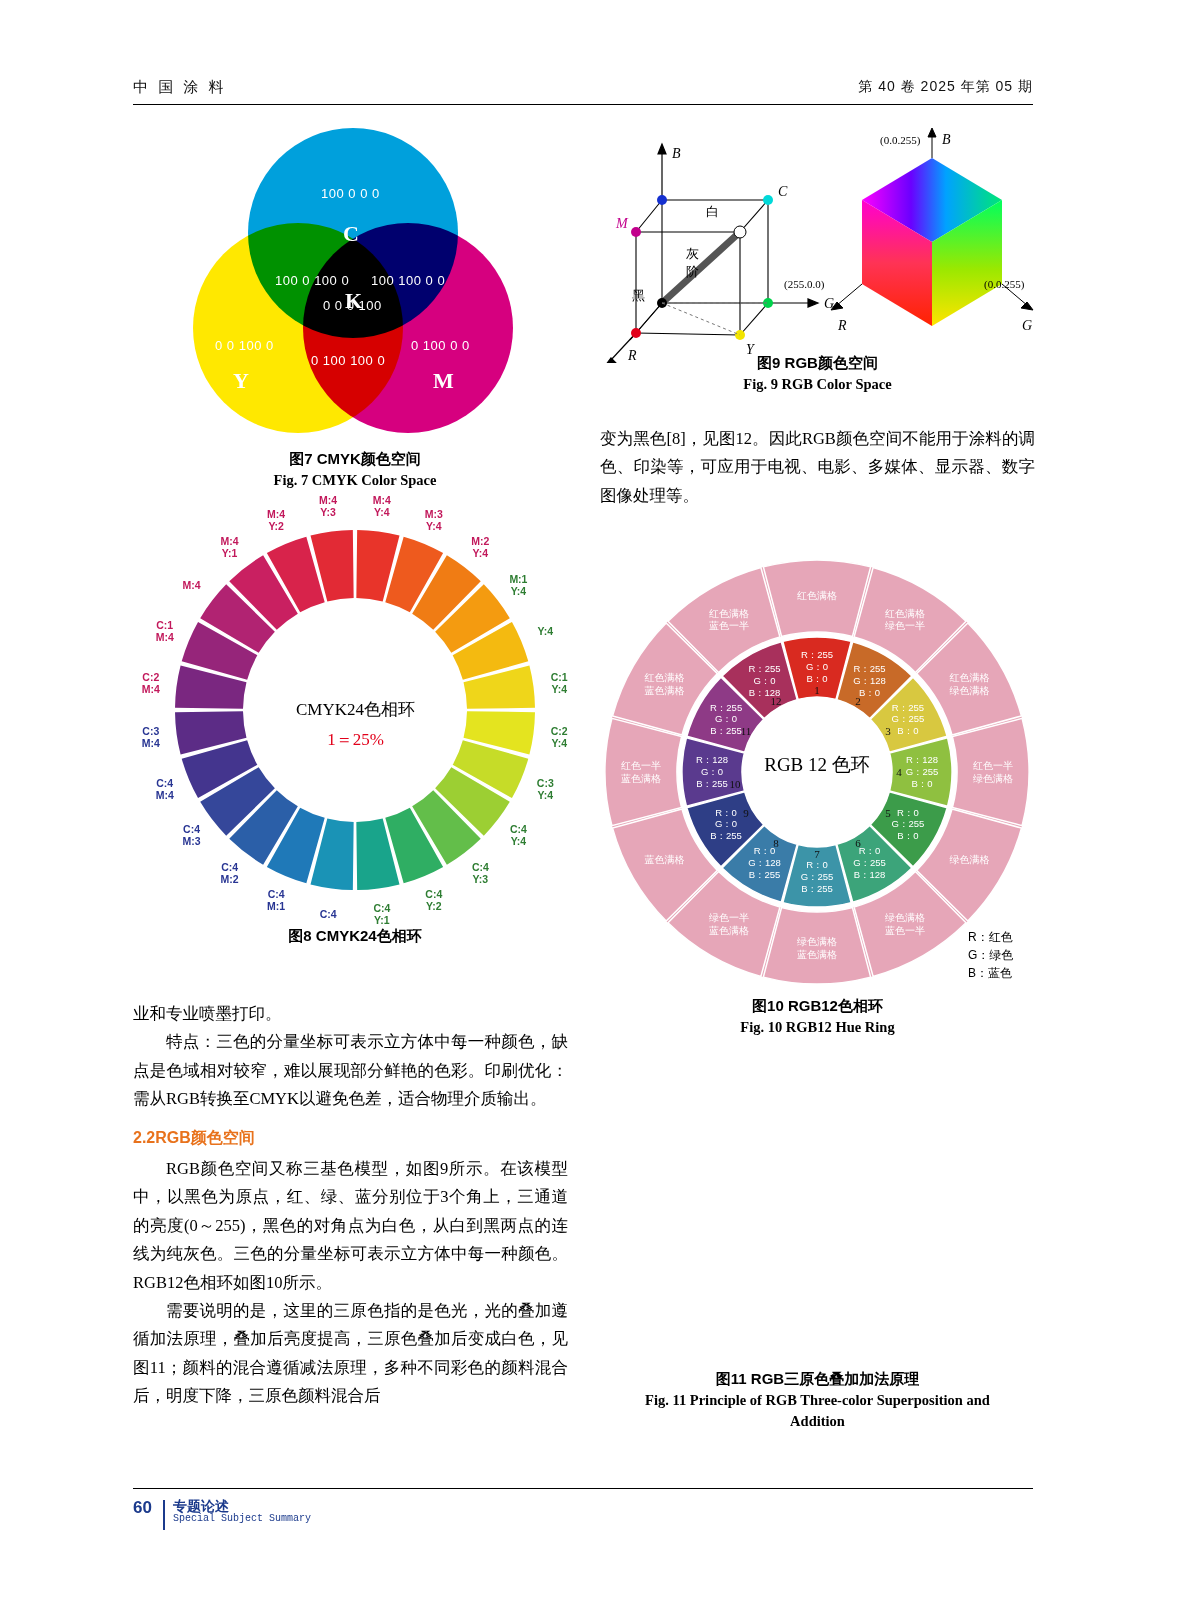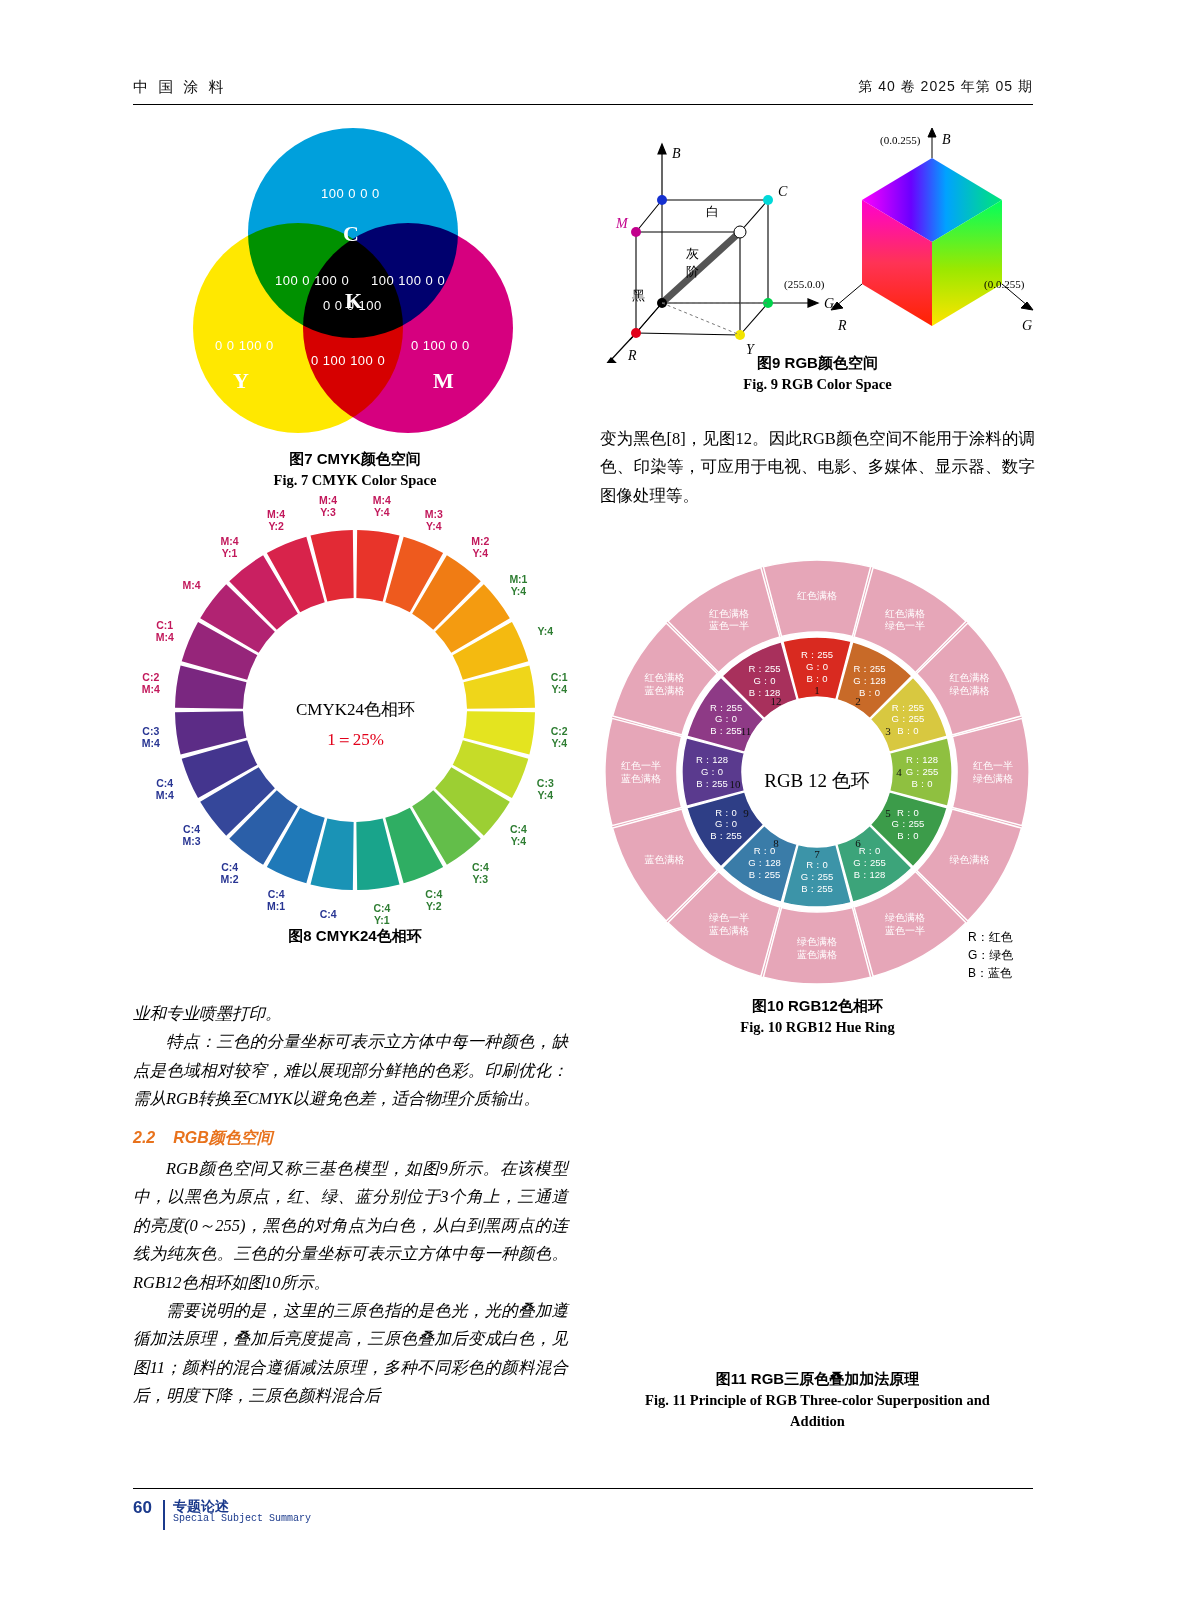--- a/index.html
+++ b/index.html
@@ -19,21 +19,21 @@
   
   .cap{text-align:center;line-height:1.45;}
   .cap .cn{font-family:"Liberation Sans",sans-serif;font-weight:bold;font-size:15px;}
   .cap .en{font-family:"Liberation Serif",serif;font-weight:bold;font-size:14.5px;}
 
   
   .bodytext{font-family:"Liberation Serif",serif;font-size:16.5px;line-height:1.72;text-align:justify;}
   .bodytext p{margin:0;}
   .indent{text-indent:2em;}
   .sec-h{font-family:"Liberation Sans",sans-serif;font-size:16px;font-weight:bold;color:#E8721C;}
-  .sec-h .num{margin-right:18px;}
+  .sec-h .num{}
 
   
   .venn{position:absolute;left:193px;top:128px;width:320px;height:300px;}
   .venn .circ{position:absolute;width:210px;height:210px;border-radius:50%;mix-blend-mode:multiply;}
   .venn .c1{left:55px;top:0px;background:#00A0DC;}
   .venn .c2{left:0px;top:95px;background:#FFE800;}
   .venn .c3{left:110px;top:95px;background:#D6007F;}
   .venn .lbl{position:absolute;color:#fff;font-family:"Liberation Serif",serif;font-weight:bold;font-size:22px;}
   .venn .tiny{position:absolute;color:#fff;font-family:"Liberation Sans",sans-serif;font-size:13px;letter-spacing:.5px;white-space:nowrap;}
 
@@ -42,21 +42,21 @@
 
   
   .ring8{position:absolute;left:168px;top:510px;width:375px;height:400px;}
   .ring8 .centertxt{position:absolute;left:0;top:0;width:375px;height:400px;}
   .ring8 .ctitle{position:absolute;width:100%;text-align:center;top:188px;font-family:"Liberation Serif",serif;font-size:17px;}
   .ring8 .csub{position:absolute;width:100%;text-align:center;top:218px;font-family:"Liberation Serif",serif;font-size:17px;color:#E2001A;}
   .ring8 .tick{position:absolute;font-family:"Liberation Sans",sans-serif;font-size:10.5px;font-weight:bold;line-height:1.15;white-space:nowrap;text-align:center;}
 
   
   .ring10{position:absolute;left:597px;top:552px;width:440px;height:440px;}
-  .ring10 .ctitle{position:absolute;width:100%;text-align:center;top:200px;font-family:"Liberation Serif",serif;font-size:19px;margin-top:16px;}
+  .ring10 .ctitle{position:absolute;width:100%;text-align:center;top:200px;font-family:"Liberation Serif",serif;font-size:19px;}
   .ring10 .outlbl{position:absolute;font-family:"Liberation Sans",sans-serif;font-size:10px;color:#fff;line-height:1.25;text-align:center;white-space:nowrap;}
   .ring10 .inlbl{position:absolute;font-family:"Liberation Sans",sans-serif;font-size:9.5px;color:#fff;line-height:1.25;text-align:center;white-space:nowrap;}
   .ring10 .numlbl{position:absolute;font-family:"Liberation Serif",serif;font-size:11px;color:#111;}
   .legend10{position:absolute;left:968px;top:928px;font-family:"Liberation Sans",sans-serif;font-size:12px;line-height:1.5;}
 
   
   .venn11{position:absolute;left:672px;top:1090px;width:290px;height:270px;}
   .venn11 .circ{position:absolute;width:185px;height:185px;border-radius:50%;mix-blend-mode:screen;}
   .venn11 .r{left:52px;top:0;background:#E2001A;}
   .venn11 .g{left:0px;top:85px;background:#2E9E3E;}
@@ -521,21 +521,21 @@
   <div class="legend10">
     <div>R：红色</div>
     <div>G：绿色</div>
     <div>B：蓝色</div>
   </div>
   <div class="cap" style="position:absolute;left:600px;top:995px;width:435px;">
     <div class="cn">图10    RGB12色相环</div>
     <div class="en">Fig. 10    RGB12 Hue Ring</div>
   </div>
 
-  <div class="bodytext" style="position:absolute;left:133px;top:1000px;width:435px;font-style:italic;">
+  <div class="bodytext" style="position:absolute;left:133px;top:1000px;width:435px;">
     <p>业和专业喷墨打印。</p>
     <p class="indent">特点：三色的分量坐标可表示立方体中每一种颜色，缺点是色域相对较窄，难以展现部分鲜艳的色彩。印刷优化：需从RGB转换至CMYK以避免色差，适合物理介质输出。</p>
     <p class="sec-h" style="margin-top:10px;margin-bottom:4px;">
       <span class="num">2.2</span><span>RGB颜色空间</span>
     </p>
     <p class="indent">RGB颜色空间又称三基色模型，如图9所示。在该模型中，以黑色为原点，红、绿、蓝分别位于3个角上，三通道的亮度(0～255)，黑色的对角点为白色，从白到黑两点的连线为纯灰色。三色的分量坐标可表示立方体中每一种颜色。RGB12色相环如图10所示。</p>
     <p class="indent">需要说明的是，这里的三原色指的是色光，光的叠加遵循加法原理，叠加后亮度提高，三原色叠加后变成白色，见图11；颜料的混合遵循减法原理，多种不同彩色的颜料混合后，明度下降，三原色颜料混合后</p>
   </div>
 
   <div class="venn11">

